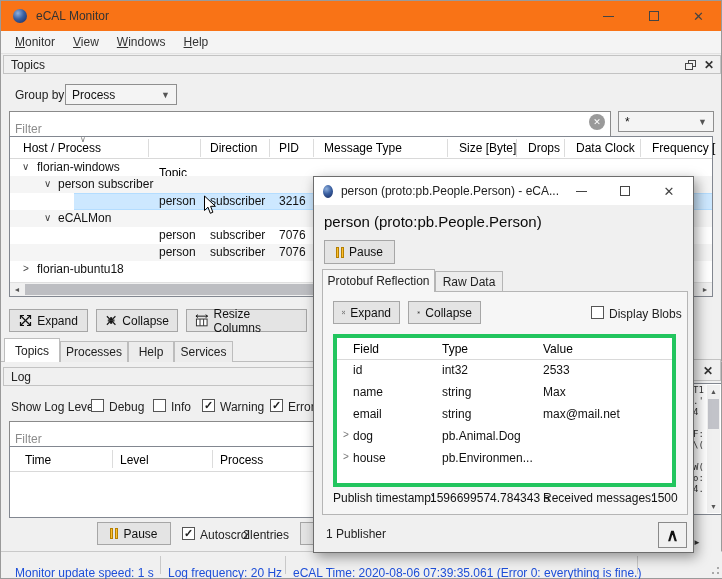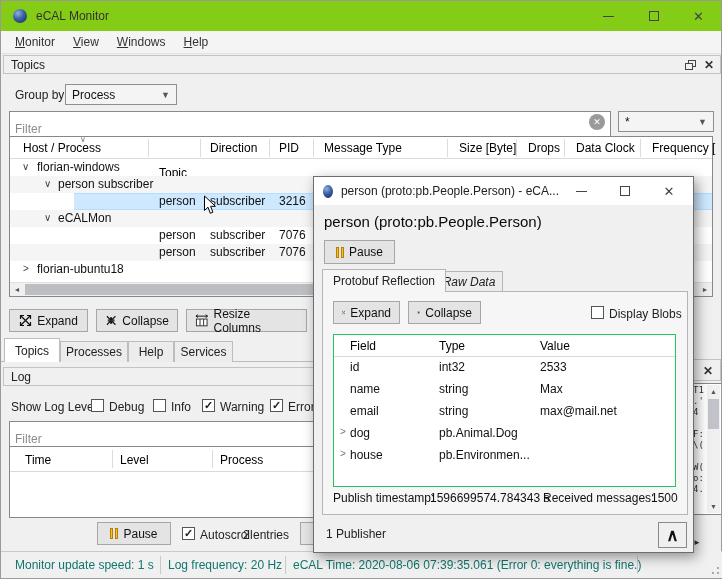--- a/index.html
+++ b/index.html
@@ -1,21 +1,21 @@
 <!DOCTYPE html>
 <html><head>
 <meta charset="utf-8">
 <style>
   * { margin:0; padding:0; box-sizing:border-box; }
   html,body { width:722px; height:579px; }
   body { font-family:"Liberation Sans",sans-serif; font-size:12px; color:#111; background:#f0f0f0; position:relative; overflow:hidden; }
   .app { position:absolute; inset:0; border:1px solid #9a9a9a; background:#f0f0f0; }
 
   
-  .titlebar { position:absolute; left:0; top:0; right:0; height:30px; background:#84cc16; display:flex; align-items:center; }
+  .titlebar { position:absolute; left:0; top:0; right:0; height:30px; background:#f97316; display:flex; align-items:center; }
   .appicon { width:14px; height:14px; border-radius:50%; margin-left:12px;
              background:radial-gradient(circle at 35% 30%, #8fb0dd 0%, #3a5fa0 45%, #16295e 100%); }
   .title-text { margin-left:9px; color:#333; }
   .wctl { display:flex; margin-left:auto; }
   .wbtn { width:45px; height:28px; display:flex; align-items:center; justify-content:center; color:#444; }
   .glyph-min { width:11px; border-top:1px solid #444; display:inline-block; }
   .glyph-max { width:10px; height:10px; border:1px solid #444; display:inline-block; }
   .glyph-close { font-size:13px; line-height:1; }
 
   
@@ -66,36 +66,36 @@
   .mtab { position:absolute; top:3px; height:21px; background:#ececec; border:1px solid #bdbdbd; border-bottom:none; display:flex; align-items:center; justify-content:center; color:#222; }
   .mtab.active { top:0; height:24px; background:#fff; z-index:2; }
 
   
   .ltable { position:absolute; left:8px; top:445px; width:668px; height:72px; background:#fff; border:1px solid #828790; }
   .ltable .h { position:absolute; top:6px; color:#000; }
   .ltable .hline { position:absolute; left:0; right:0; top:24px; height:1px; background:#d9d9d9; }
 
   
   .statusbar { position:absolute; left:0; bottom:0; width:722px; height:27px; background:#f0f0f0; border-top:1px solid #c9c9c9; }
-  .statusbar .s { position:absolute; top:6px; color:#0f766e; white-space:nowrap; }
+  .statusbar .s { position:absolute; top:14px; color:#1d4ed8; white-space:nowrap; }
   .ssep { position:absolute; top:4px; width:1px; height:18px; background:#c9c9c9; }
   .grip { position:absolute; right:3px; bottom:3px; width:10px; height:10px;
           background:radial-gradient(circle 1.3px at 8px 8px,#a9a9a9 99%,transparent), radial-gradient(circle 1.3px at 8px 3px,#a9a9a9 99%,transparent), radial-gradient(circle 1.3px at 3px 8px,#a9a9a9 99%,transparent); }
 
   
   .dialog { position:absolute; left:312px; top:175px; width:381px; height:377px; background:#f0f0f0; border:1px solid #6d6d6d; box-shadow:3px 4px 12px rgba(0,0,0,.4); z-index:5; }
   .dlg-titlebar { position:absolute; left:0; top:0; right:0; height:28px; background:#fff; display:flex; align-items:center; }
   .dlg-titlebar .appicon { width:13px; height:13px; margin-left:9px; }
   .dlg-title { margin-left:8px; color:#222; white-space:nowrap; }
   .dlg-head { position:absolute; left:10px; top:36px; font-size:15px; color:#0a0a0a; }
   .dtabs { position:absolute; left:8px; top:92px; height:23px; }
   .dtab { position:absolute; top:2px; height:21px; background:#ececec; border:1px solid #b5b5b5; border-bottom:none; display:flex; align-items:center; justify-content:center; color:#222; }
   .dtab.active { top:0; height:23px; background:#f6f6f6; z-index:2; }
   .dpane { position:absolute; left:8px; top:114px; width:366px; height:224px; background:#f6f6f6; border:1px solid #b5b5b5; }
-  .ftable { position:absolute; left:10px; top:42px; width:343px; height:153px; background:#fff; border:1px solid #22c55e; }
+  .ftable { position:absolute; left:10px; top:42px; width:343px; height:153px; background:#fff; border:4px solid #22c55e; }
   .ftable .h { position:absolute; top:4px; color:#000; }
   .ftable .hline { position:absolute; left:0; right:0; top:21px; height:1px; background:#d9d9d9; }
   .frow { position:absolute; left:0; right:0; height:22px; }
   .frow .fc { position:absolute; top:4px; white-space:nowrap; }
   .fexp { position:absolute; left:6px; top:4px; font-size:10px; color:#777; }
   .pubrow { position:absolute; left:0; right:0; top:199px; height:22px; }
   .pubrow span { position:absolute; white-space:nowrap; color:#111; }
   .upbtn { position:absolute; left:344px; top:345px; width:29px; height:26px; background:#f0f0f0; border:1px solid #8a8a8a; display:flex; align-items:center; justify-content:center; font-size:17px; font-weight:bold; color:#111; }
 
   
@@ -372,24 +372,24 @@
     <div class="dlg-head">person (proto:pb.People.Person)</div>
     <div class="btn" style="left:10px; top:63px; width:71px; height:24px;">
       <span class="pauseico">
           <i></i>
           <i></i>
         </span>
       <span>Pause</span>
     </div>
 
     <div class="dtabs">
-      <div class="dtab active" style="left:0; width:124px;">
+      <div class="dtab active" style="left:0; width:113px;">
           <span>Protobuf Reflection</span>
         </div>
-      <div class="dtab" style="left:113px; width:68px;font-style:italic;">
+      <div class="dtab" style="left:113px; width:68px;">
           <span>Raw Data</span>
         </div>
     </div>
 
     <div class="dpane">
       <div class="btn" style="left:10px; top:9px; width:67px;">
         <svg width="13" height="13" viewBox="0 0 13 13">
             <g stroke="#111" stroke-width="1.2" fill="none">
               <path d="M6.5 6.5 L11 2"></path>
               <path d="M8 1.5 H11.5 V5"></path>

